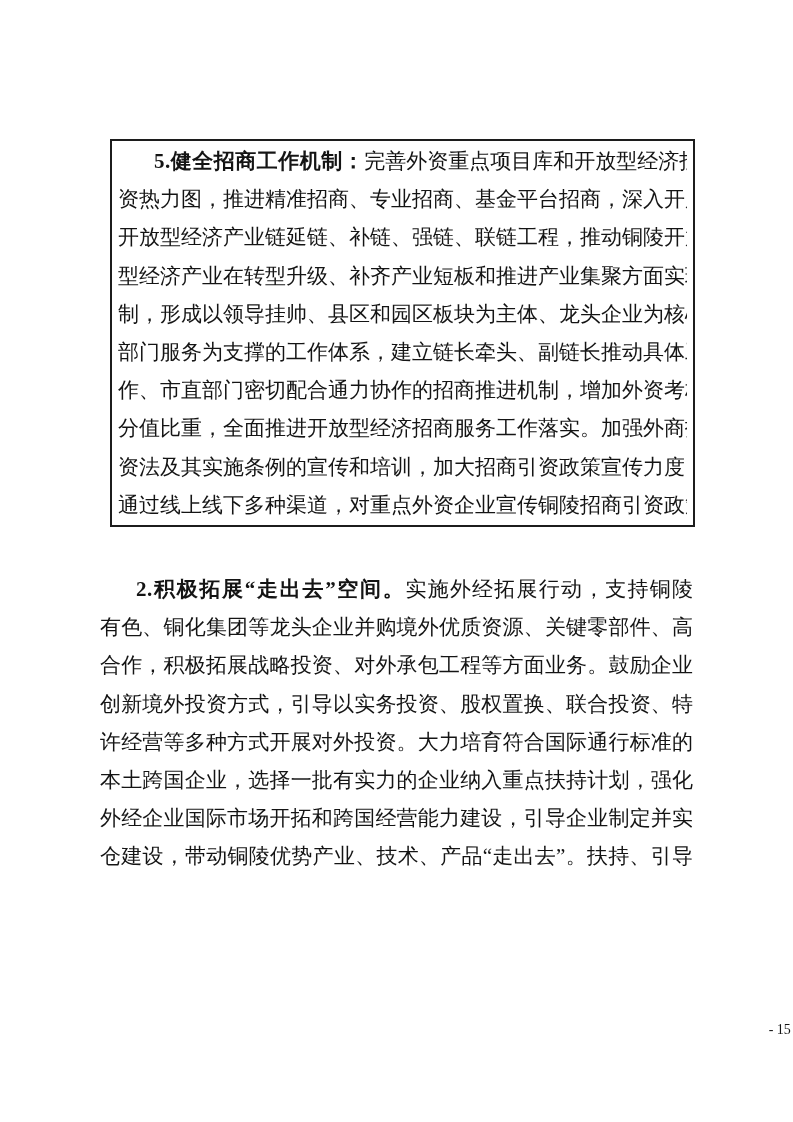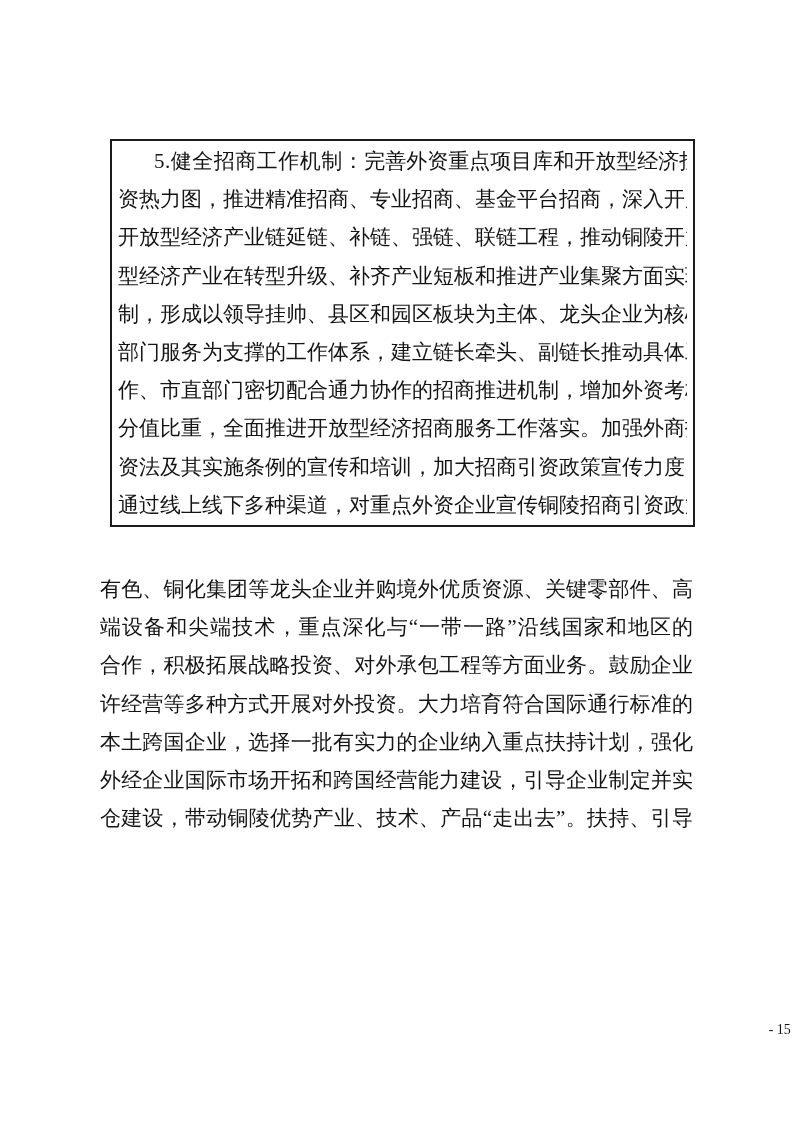--- a/index.html
+++ b/index.html
@@ -39,21 +39,21 @@
     white-space: nowrap;
     text-align: justify;
     text-align-last: justify;
     text-justify: inter-character;
     overflow: hidden;
   }
   .line.first-line {
     text-indent: 36px;
   }
   .bold-lead {
-    font-weight: 400;
+    font-weight: 700;
     letter-spacing: 0.5px;
   }
   .page-number {
     position: absolute;
     left: 6px;
     top: 1019px;
     width: 100%;
     text-align: right;
     font-size: 14px;
     line-height: 22px;
@@ -72,23 +72,24 @@
     <div class="line">型经济产业在转型升级、补齐产业短板和推进产业集聚方面实现</div>
     <div class="line">制，形成以领导挂帅、县区和园区板块为主体、龙头企业为核心、</div>
     <div class="line">部门服务为支撑的工作体系，建立链长牵头、副链长推动具体工</div>
     <div class="line">作、市直部门密切配合通力协作的招商推进机制，增加外资考核</div>
     <div class="line">分值比重，全面推进开放型经济招商服务工作落实。加强外商投</div>
     <div class="line">资法及其实施条例的宣传和培训，加大招商引资政策宣传力度，</div>
     <div class="line">通过线上线下多种渠道，对重点外资企业宣传铜陵招商引资政策。</div>
   </div>
 
   <div class="paragraph">
+    <div class="line first-line"><span class="bold-lead">2.积极拓展“走出去”空间。</span><span>实施外经拓展行动，支持铜陵</span></div>
     <div class="line">有色、铜化集团等龙头企业并购境外优质资源、关键零部件、高</div>
-    <div class="line">端设备和尖端技术，重点深化与“一带一路”沿线国家和地区的</div>
     <div class="line">合作，积极拓展战略投资、对外承包工程等方面业务。鼓励企业</div>
+    <div class="line">创新境外投资方式，引导以实务投资、股权置换、联合投资、特</div>
     <div class="line">许经营等多种方式开展对外投资。大力培育符合国际通行标准的</div>
     <div class="line">本土跨国企业，选择一批有实力的企业纳入重点扶持计划，强化</div>
     <div class="line">外经企业国际市场开拓和跨国经营能力建设，引导企业制定并实</div>
     <div class="line">仓建设，带动铜陵优势产业、技术、产品“走出去”。扶持、引导</div>
   </div>
 
   <div class="page-number">- 15 -</div>
 
 </div>
 

